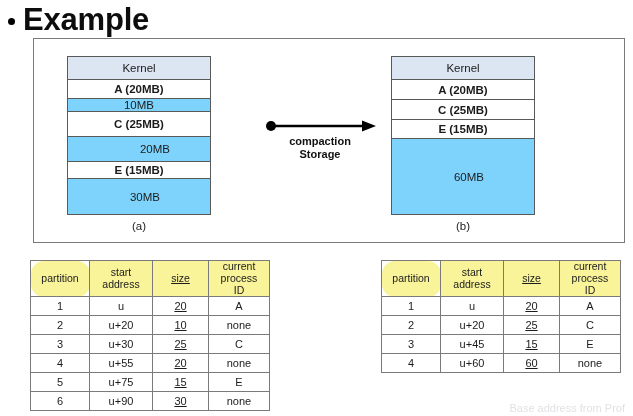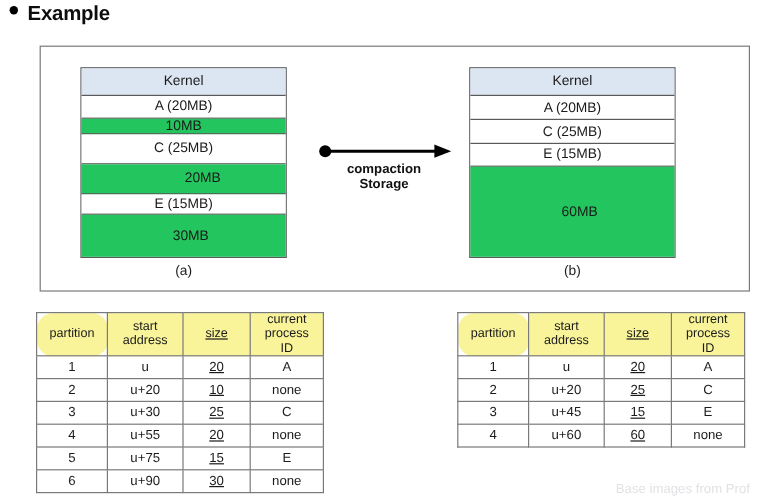--- a/index.html
+++ b/index.html
@@ -28,42 +28,42 @@
   #slide-title .bullet-dot {
     width: 7px;
     height: 7px;
     border-radius: 50%;
     background: #000;
     display: inline-block;
     position: relative;
     top: -5px;
   }
   #slide-title .title-text {
-    font-size: 17px;
+    font-size: 31px;
     font-weight: bold;
     letter-spacing: -0.2px;
     color: #0d0d0d;
   }
 
   
   #diagram-panel {
     position: absolute;
     left: 33px;
     top: 38px;
     width: 592px;
     height: 205px;
     border: 1px solid #7a7a7a;
     box-sizing: border-box;
     background: #fff;
   }
 
   .mem-figure {
     position: absolute;
     top: 17px;
-    width: 172px;
+    width: 144px;
   }
   #figure-a { left: 33px; }
   #figure-b { left: 357px; }
 
   .mem-stack {
     border: 1px solid #595959;
     box-sizing: border-box;
     background: #fff;
   }
   .mem-block {
@@ -71,22 +71,22 @@
     border-bottom: 1px solid #595959;
     display: flex;
     align-items: center;
     justify-content: center;
     font-size: 11.5px;
     color: #1b1b1b;
     overflow: hidden;
   }
   .mem-block:last-child { border-bottom: none; padding-left: 12px; }
   .mem-block.kernel { background: #dce6f2; }
-  .mem-block.free   { background: #22c55e; }
-  .mem-block.used   { background: #ffffff; }
+  .mem-block.free   { background: #7dd3fc; }
+  .mem-block.used   { background: #ffffff; font-weight: bold; }
 
   .fig-caption {
     text-align: center;
     font-size: 11.5px;
     margin-top: 5px;
     color: #1b1b1b;
   }
 
   
   #compaction-arrow {
@@ -297,13 +297,13 @@
       </tr>
       <tr>
         <td class="col-partition">4</td>
         <td class="col-address">u+60</td>
         <td class="col-size">60</td>
         <td class="col-process">none</td>
       </tr>
     </tbody>
 </table>
 
-<div id="watermark">Base images from Prof</div>
+<div id="watermark">Base address from Prof</div>
 
 </body></html>

